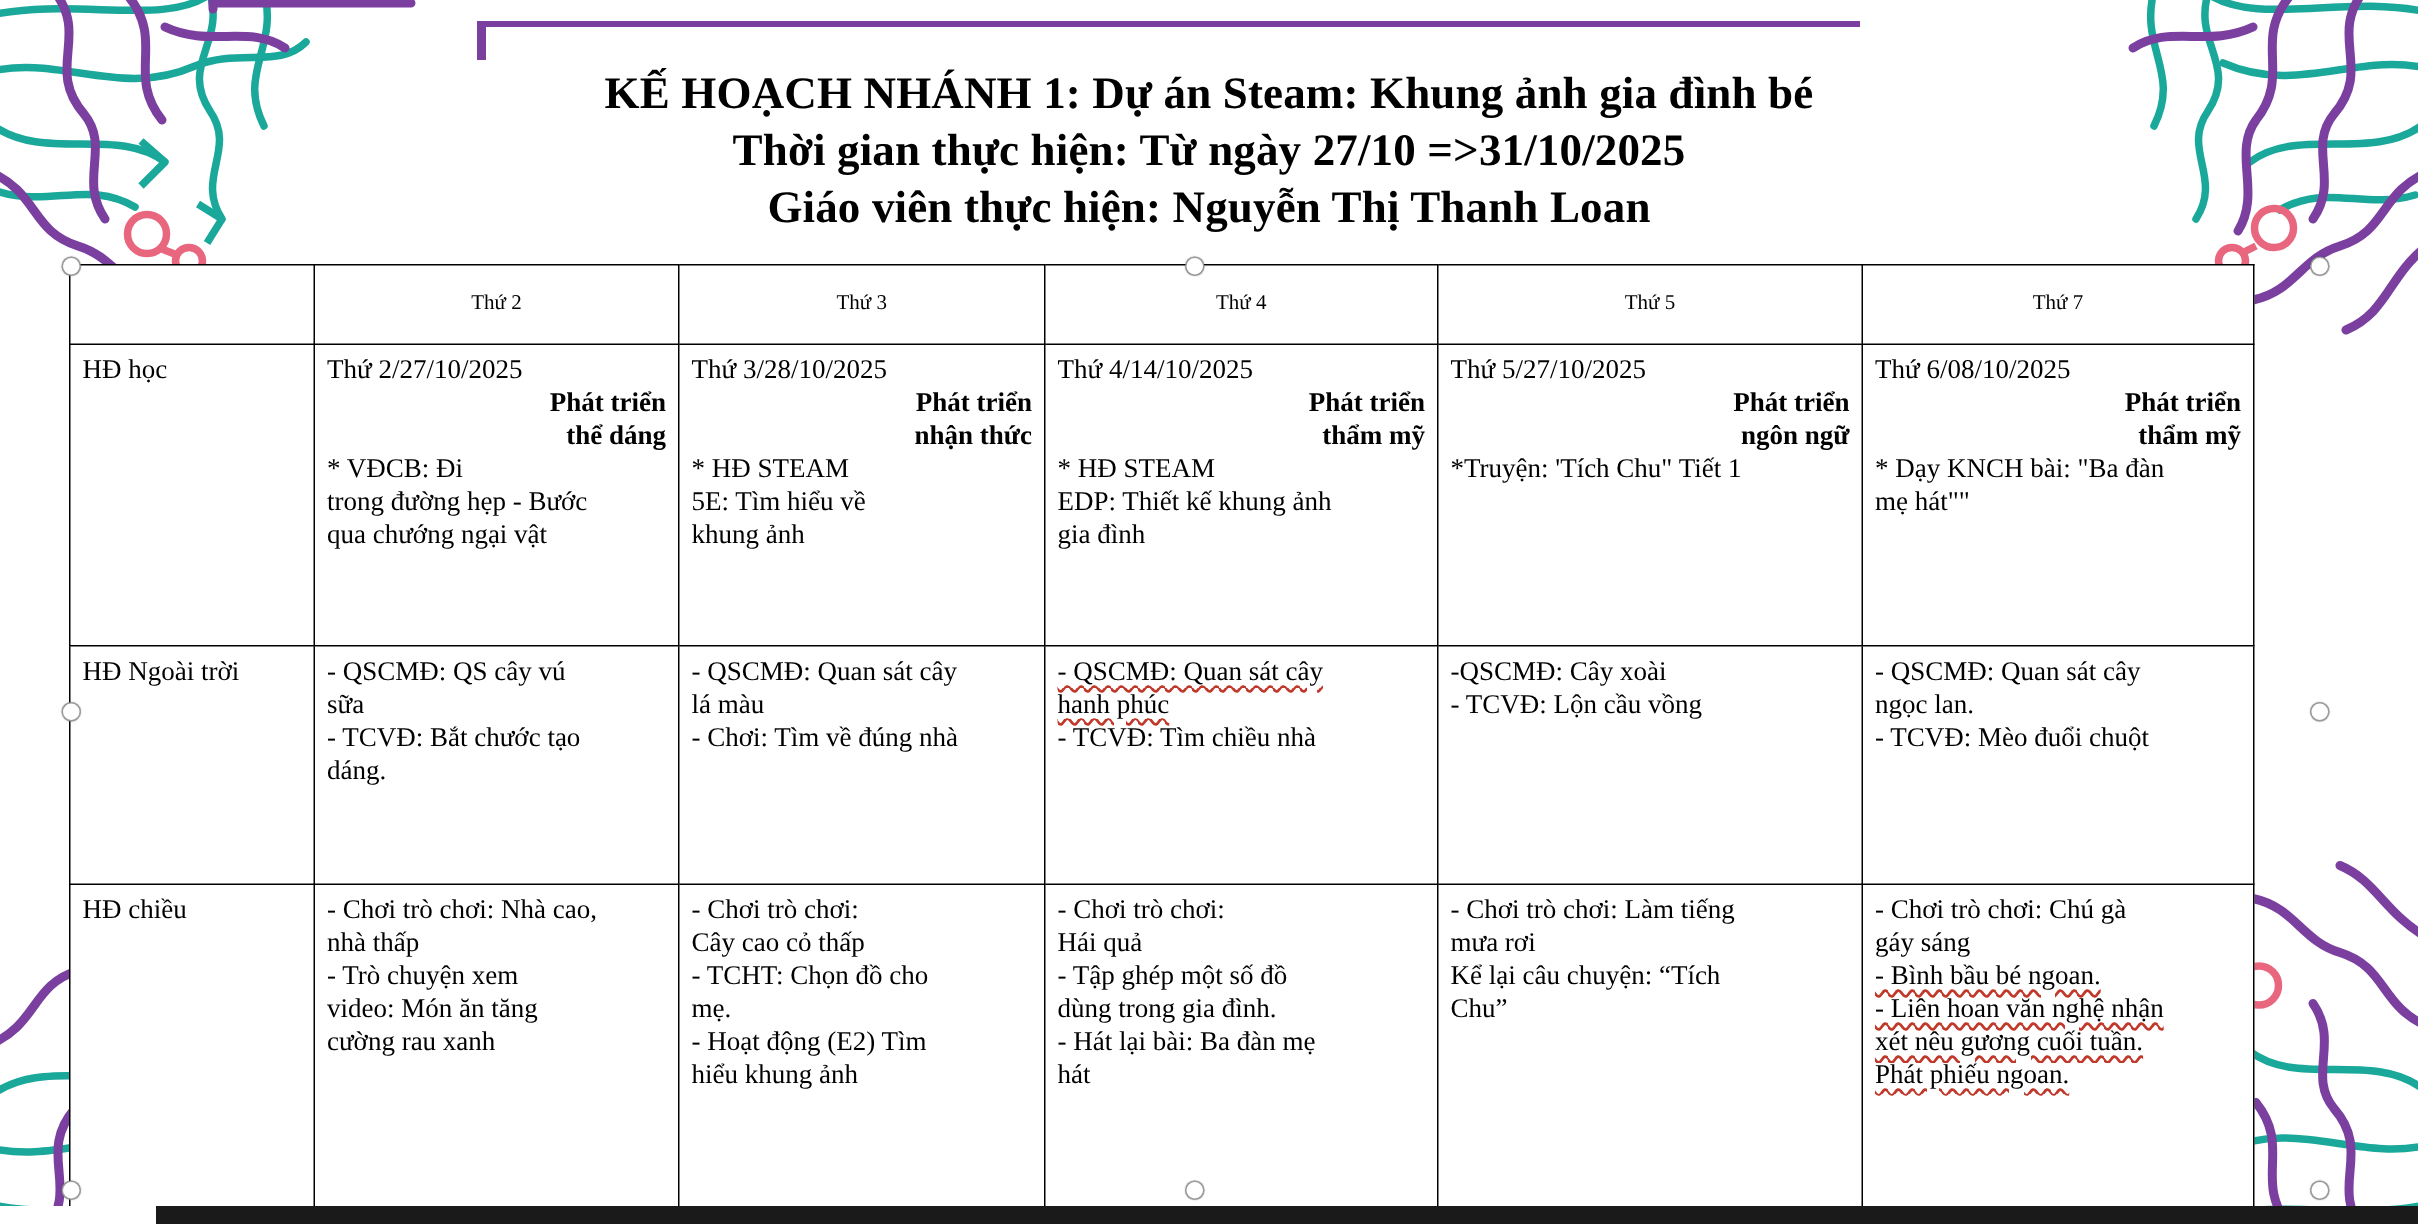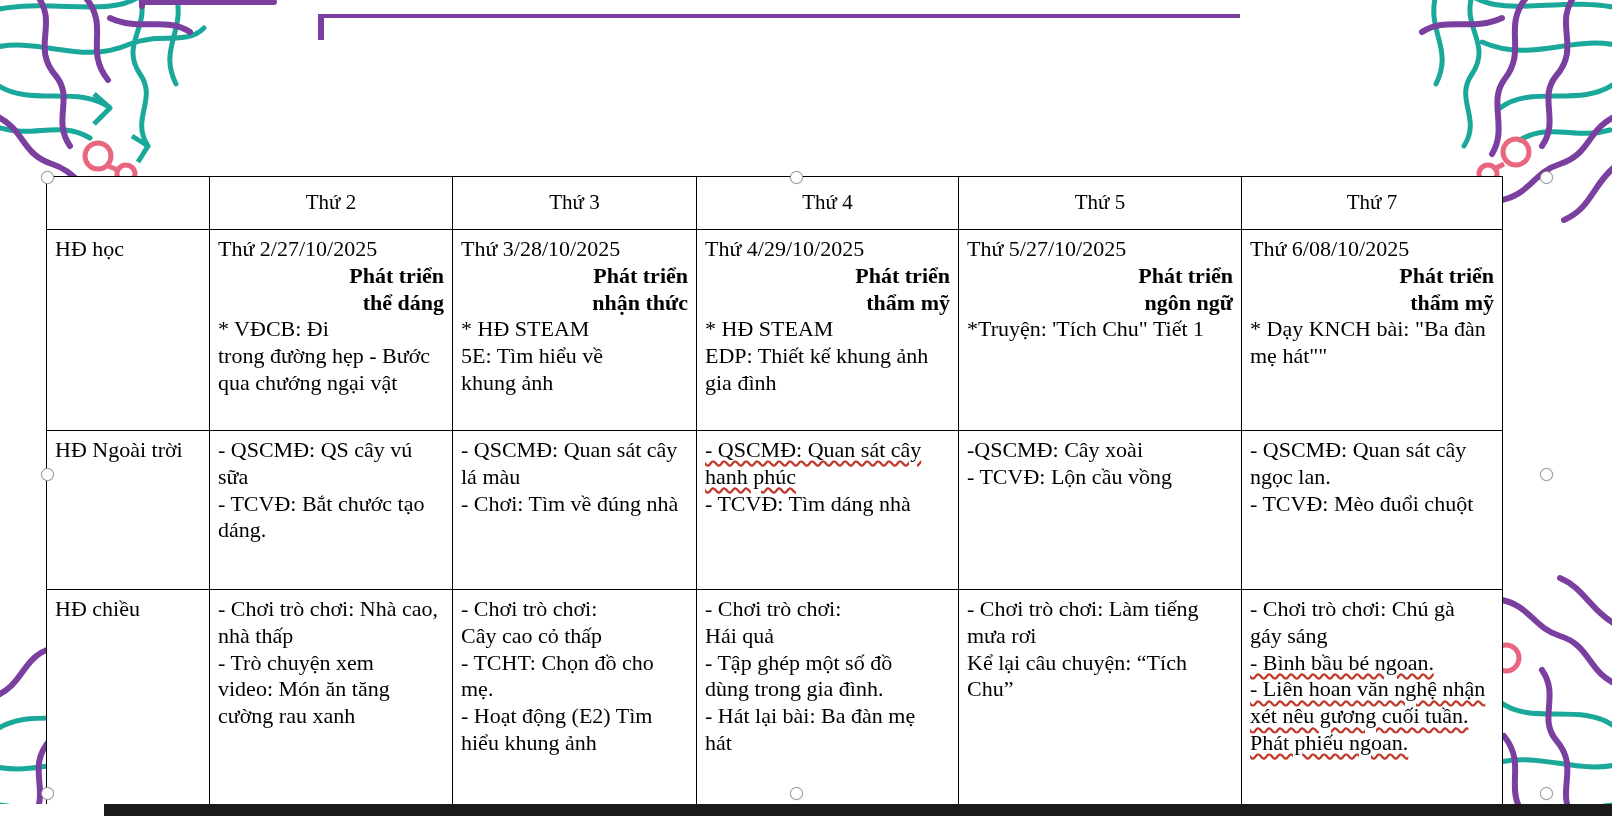--- a/index.html
+++ b/index.html
@@ -77,29 +77,29 @@
   table.plan {
     border-collapse: collapse;
     width: 1456px;
     table-layout: fixed;
     background: #ffffff;
   }
   table.plan td, table.plan th {
     border: 1px solid #000000;
     vertical-align: top;
     padding: 6px 8px 8px 8px;
-    font-size: 22px;
+    font-size: 18px;
     color: #000;
     line-height: 1.22;
   }
   table.plan thead th {
     text-align: center;
     vertical-align: middle;
     font-weight: normal;
-    font-size: 21px;
+    font-size: 14px;
     height: 44px;
     padding: 4px;
   }
   col.c0 { width: 163px; }
   col.c1 { width: 243px; }
   col.c2 { width: 244px; }
   col.c3 { width: 262px; }
   col.c4 { width: 283px; }
   col.c5 { width: 261px; }
 
@@ -246,20 +246,25 @@
         <circle cx="184" cy="92" r="13"></circle>
         <circle cx="156" cy="74" r="9"></circle>
         <path d="M172 82 L166 78"></path>
       </g>
     </svg>
   </div>
 
   <div class="top-rule"></div>
   <div class="top-rule2"></div>
 
+  <div class="title-block">
+    <div class="title-line">KẾ HOẠCH NHÁNH 1: Dự án Steam: Khung ảnh gia đình bé</div>
+    <div class="title-line">Thời gian thực hiện: Từ ngày 27/10 =&gt;31/10/2025</div>
+    <div class="title-line">Giáo viên thực hiện: Nguyễn Thị Thanh Loan</div>
+  </div>
 
   <div class="tbl-wrap">
     <table class="plan">
       <colgroup>
         <col class="c0">
           <col class="c1">
           <col class="c2">
           <col class="c3">
           <col class="c4">
           <col class="c5">
@@ -291,21 +296,21 @@
           <td class="cell">
             <p>Thứ 3/28/10/2025</p>
             <p class="b">Phát triển</p>
             <p class="b ind">nhận thức</p>
             <p>* HĐ STEAM</p>
             <p>5E: Tìm hiểu về</p>
             <p>khung ảnh</p>
           </td>
 
           <td class="cell">
-            <p>Thứ 4/29/10/2025</p>
+            <p>Thứ 4/14/10/2025</p>
             <p class="b">Phát triển</p>
             <p class="b">thẩm mỹ</p>
             <p>* HĐ STEAM</p>
             <p>EDP: Thiết kế khung ảnh</p>
             <p>gia đình</p>
           </td>
 
           <td class="cell">
             <p> Thứ 5/27/10/2025</p>
             <p class="b">Phát triển</p>
@@ -334,21 +339,21 @@
 
           <td class="cell">
             <p>- QSCMĐ: Quan sát cây</p>
             <p>lá màu</p>
             <p>- Chơi: Tìm về đúng nhà</p>
           </td>
 
           <td class="cell">
             <p class="wavy">- QSCMĐ: Quan sát cây</p>
             <p class="wavy">hanh phúc</p>
-            <p>- TCVĐ: Tìm dáng nhà</p>
+            <p>- TCVĐ: Tìm chiều nhà</p>
           </td>
 
           <td class="cell">
             <p>-QSCMĐ: Cây xoài</p>
             <p>- TCVĐ: Lộn cầu vồng</p>
           </td>
 
           <td class="cell">
             <p>- QSCMĐ: Quan sát cây</p>
             <p>ngọc lan.</p>

